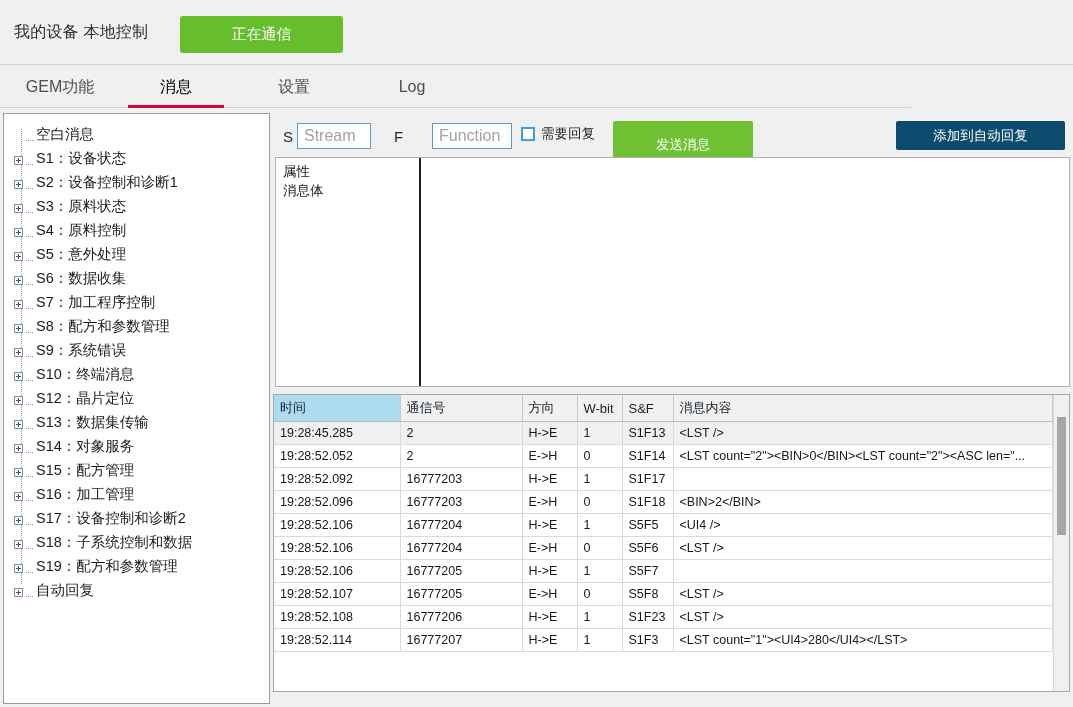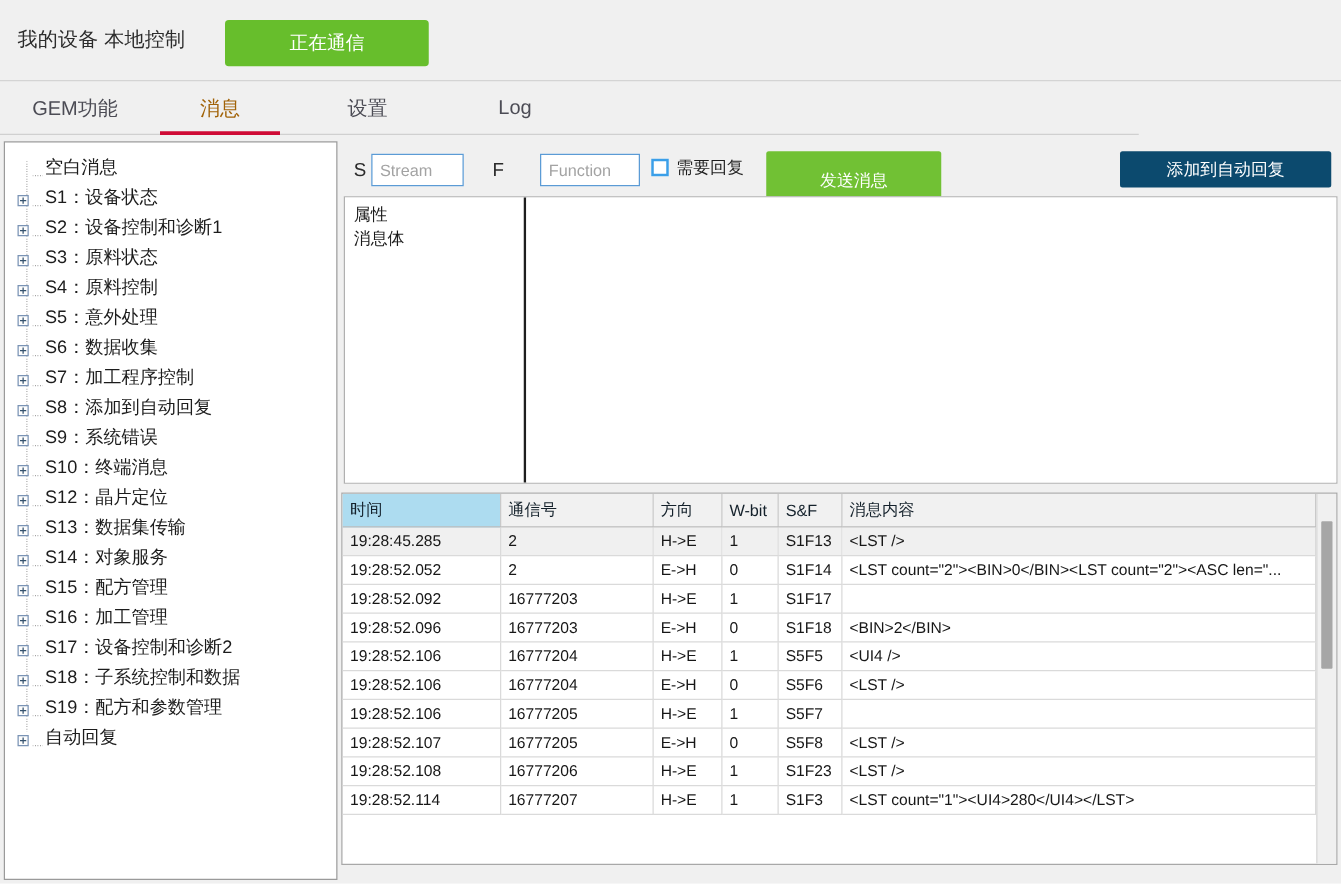--- a/index.html
+++ b/index.html
@@ -51,21 +51,21 @@
   .tab {
     position: absolute; top: 0; height: 42px;
     display: flex; align-items: center; justify-content: center;
     font-size: 16px; color: #4c4c55;
     cursor: pointer;
     background: transparent;
     border: none;
     font-family: "Liberation Sans", "DejaVu Sans", sans-serif;
     padding: 0;
   }
-  .tab.active { color: #a16207; }
+  .tab.active { color: #000000; }
   .tab.active::after {
     content: ""; position: absolute;
     left: 0; right: 0; bottom: 0; height: 3px;
     background: #cf0a35;
   }
   .tab-0 { left: 10px;  width: 100px; }
   .tab-1 { left: 128px; width: 96px; }
   .tab-2 { left: 252px; width: 84px; }
   .tab-3 { left: 376px; width: 72px; }
 
@@ -134,21 +134,21 @@
     position: absolute; top: 15px;
     font-size: 15px; color: #2a2a2a;
   }
   .s-label { left: 8px; }
   .f-label { left: 119px; }
   .sf-input {
     position: absolute; top: 10px;
     height: 26px;
     border: 1px solid #5b9bd5;
     background: #ffffff;
-    font-size: 13px;
+    font-size: 16px;
     color: #333;
     padding: 0 6px;
     font-family: "Liberation Sans", "DejaVu Sans", sans-serif;
     outline: none;
   }
   .sf-input::placeholder { color: #a3a3a3; }
   .stream-input   { left: 22px;  width: 74px; }
   .function-input { left: 133px; width: 80px; margin-left: 24px; }
 
   .need-reply-wrap {
@@ -330,21 +330,21 @@
         <div class="tree-row">
           <span class="guideline"></span>
           <span class="expander"></span>
           <span class="connector"></span>
           <span class="tree-label">S7：加工程序控制</span>
         </div>
         <div class="tree-row">
           <span class="guideline"></span>
           <span class="expander"></span>
           <span class="connector"></span>
-          <span class="tree-label">S8：添加到自动回复</span>
+          <span class="tree-label">S8：配方和参数管理</span>
         </div>
         <div class="tree-row">
           <span class="guideline"></span>
           <span class="expander"></span>
           <span class="connector"></span>
           <span class="tree-label">S9：系统错误</span>
         </div>
         <div class="tree-row">
           <span class="guideline"></span>
           <span class="expander"></span>

